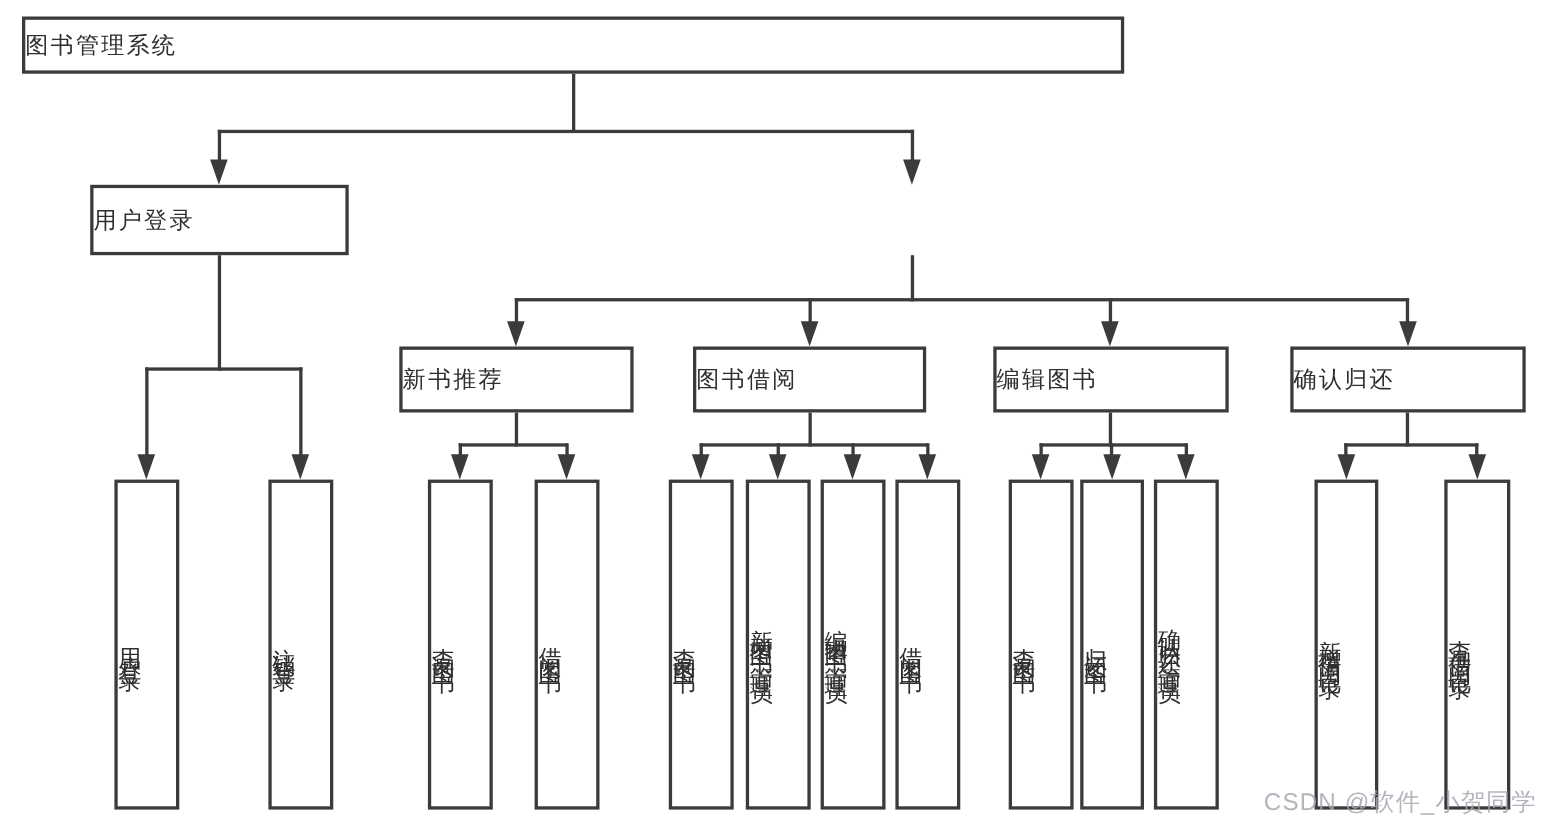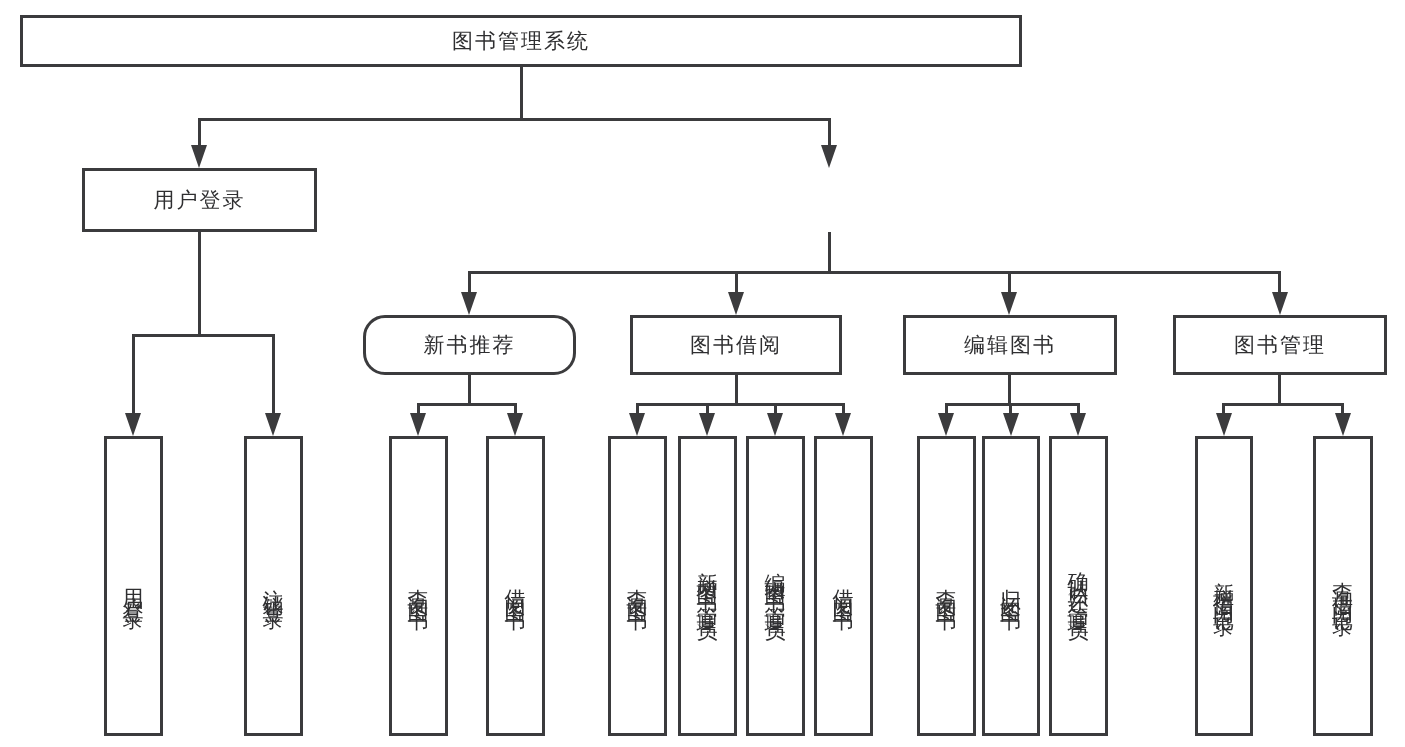--- a/index.html
+++ b/index.html
@@ -11,21 +11,20 @@
     overflow: hidden;
     font-family: "Liberation Sans", "DejaVu Sans", sans-serif;
   }
   .box {
     position: absolute;
     box-sizing: border-box;
     border: 3px solid #3b3b3d;
     background: #ffffff;
     display: flex;
     align-items: center;
-    justify-content: center;
     color: #2f2f31;
     font-size: 21px;
     letter-spacing: 2px;
     text-align: center;
   }
   .leaf .vtext {
     writing-mode: vertical-rl;
     text-orientation: mixed;
     letter-spacing: 7px;
     font-size: 21px;
@@ -84,31 +83,31 @@
   <div class="hline" style="left:468px; top:271px; width:813px;"></div>
   <div class="vline" style="left:468px; top:271px; height:23px;"></div>
   <div class="arrow" style="left:461px; top:292px;"></div>
   <div class="vline" style="left:735px; top:271px; height:23px;"></div>
   <div class="arrow" style="left:728px; top:292px;"></div>
   <div class="vline" style="left:1008px; top:271px; height:23px;"></div>
   <div class="arrow" style="left:1001px; top:292px;"></div>
   <div class="vline" style="left:1278px; top:271px; height:23px;"></div>
   <div class="arrow" style="left:1272px; top:292px;"></div>
 
-  <div class="box" style="left:363px; top:315px; width:213px; height:60px;border-radius:22px;">
+  <div class="box" style="left:363px; top:315px; width:213px; height:60px;">
     <span>新书推荐</span>
   </div>
   <div class="box" style="left:630px; top:315px; width:212px; height:60px;">
     <span>图书借阅</span>
   </div>
   <div class="box" style="left:903px; top:315px; width:214px; height:60px;">
     <span>编辑图书</span>
   </div>
   <div class="box" style="left:1173px; top:315px; width:214px; height:60px;">
-    <span>图书管理</span>
+    <span>确认归还</span>
   </div>
 
   <div class="vline" style="left:468px; top:375px; height:31px;"></div>
   <div class="hline" style="left:417px; top:403px; width:99px;"></div>
   <div class="vline" style="left:417px; top:403px; height:13px;"></div>
   <div class="arrow" style="left:410px; top:413px;"></div>
   <div class="vline" style="left:514px; top:403px; height:13px;"></div>
   <div class="arrow" style="left:507px; top:413px;"></div>
 
   <div class="vline" style="left:735px; top:375px; height:31px;"></div>
@@ -175,14 +174,15 @@
     <span class="vtext">确认归还（管理员）</span>
   </div>
 
   <div class="box leaf" style="left:1195px; top:436px; width:58px; height:300px;">
     <span class="vtext">新增借阅记录</span>
   </div>
   <div class="box leaf" style="left:1313px; top:436px; width:60px; height:300px;">
     <span class="vtext">查询借阅记录</span>
   </div>
 
+  <div class="watermark">CSDN @软件_小贺同学</div>
 
 </div>
 
 </body></html>

